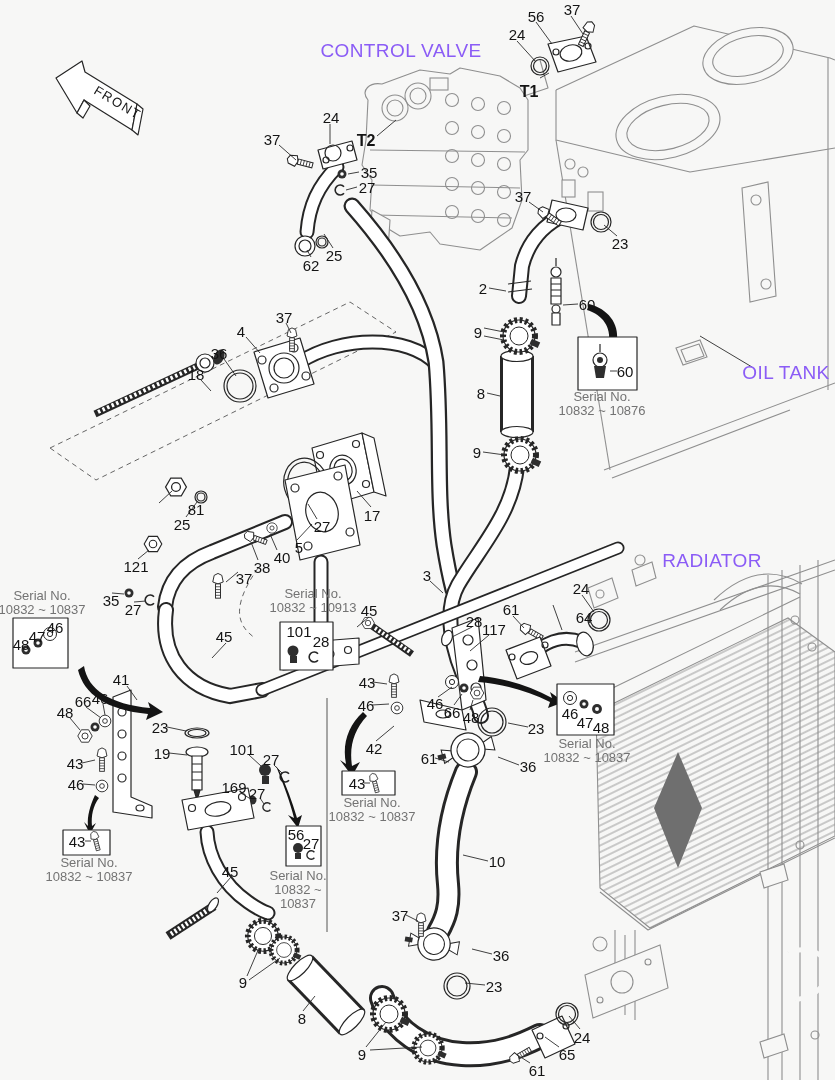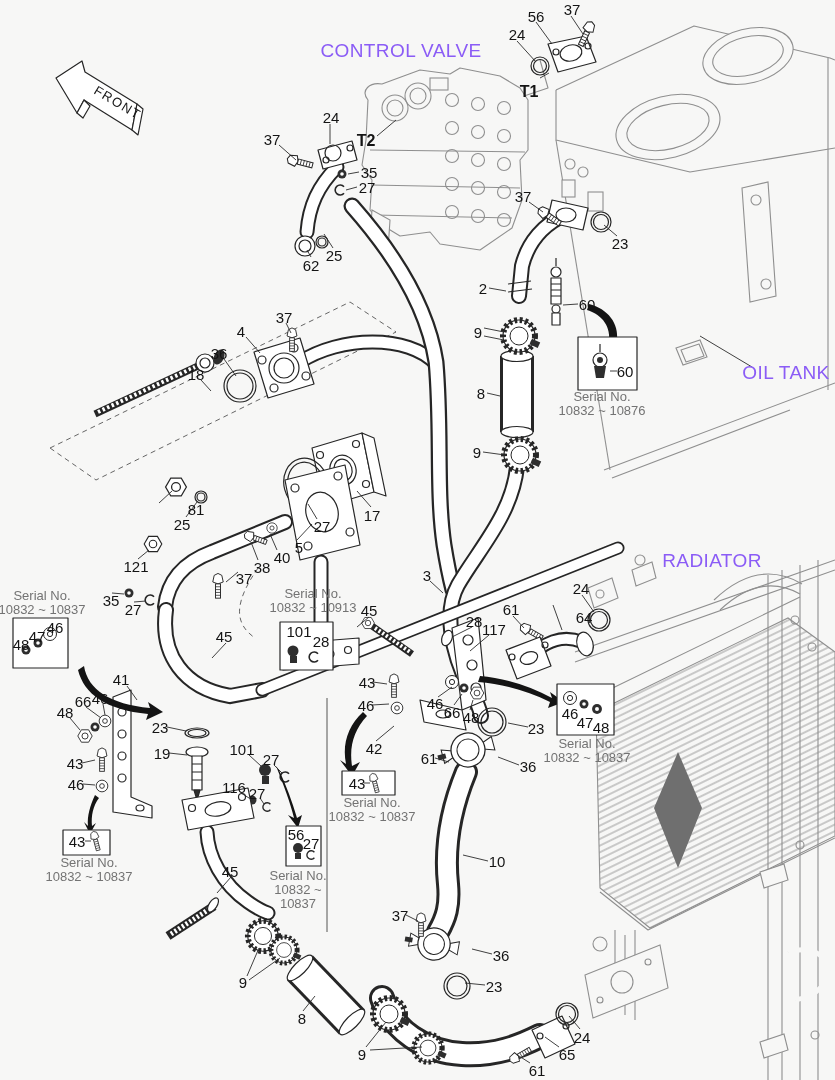--- a/index.html
+++ b/index.html
@@ -592,21 +592,21 @@
       <span class="plbl" style="left: 100px; top: 698px;">46</span>
       <span class="plbl" style="left: 83px; top: 701px;">66</span>
       <span class="plbl" style="left: 65px; top: 712px;">48</span>
       <span class="plbl" style="left: 121px; top: 679px;">41</span>
       <span class="plbl" style="left: 160px; top: 727px;">23</span>
       <span class="plbl" style="left: 162px; top: 753px;">19</span>
       <span class="plbl" style="left: 75px; top: 763px;">43</span>
       <span class="plbl" style="left: 76px; top: 784px;">46</span>
       <span class="plbl" style="left: 242px; top: 749px;">101</span>
       <span class="plbl" style="left: 271px; top: 759px;">27</span>
-      <span class="plbl" style="left: 234px; top: 787px;">116</span>
+      <span class="plbl" style="left: 234px; top: 787px;">169</span>
       <span class="plbl" style="left: 257px; top: 793px;">27</span>
       <span class="plbl" style="left: 429px; top: 758px;">61</span>
       <span class="plbl" style="left: 536px; top: 728px;">23</span>
       <span class="plbl" style="left: 528px; top: 766px;">36</span>
       <span class="plbl" style="left: 497px; top: 861px;">10</span>
       <span class="plbl" style="left: 230px; top: 871px;">45</span>
       <span class="plbl" style="left: 243px; top: 982px;">9</span>
       <span class="plbl" style="left: 302px; top: 1018px;">8</span>
       <span class="plbl" style="left: 362px; top: 1054px;">9</span>
       <span class="plbl" style="left: 400px; top: 915px;">37</span>

